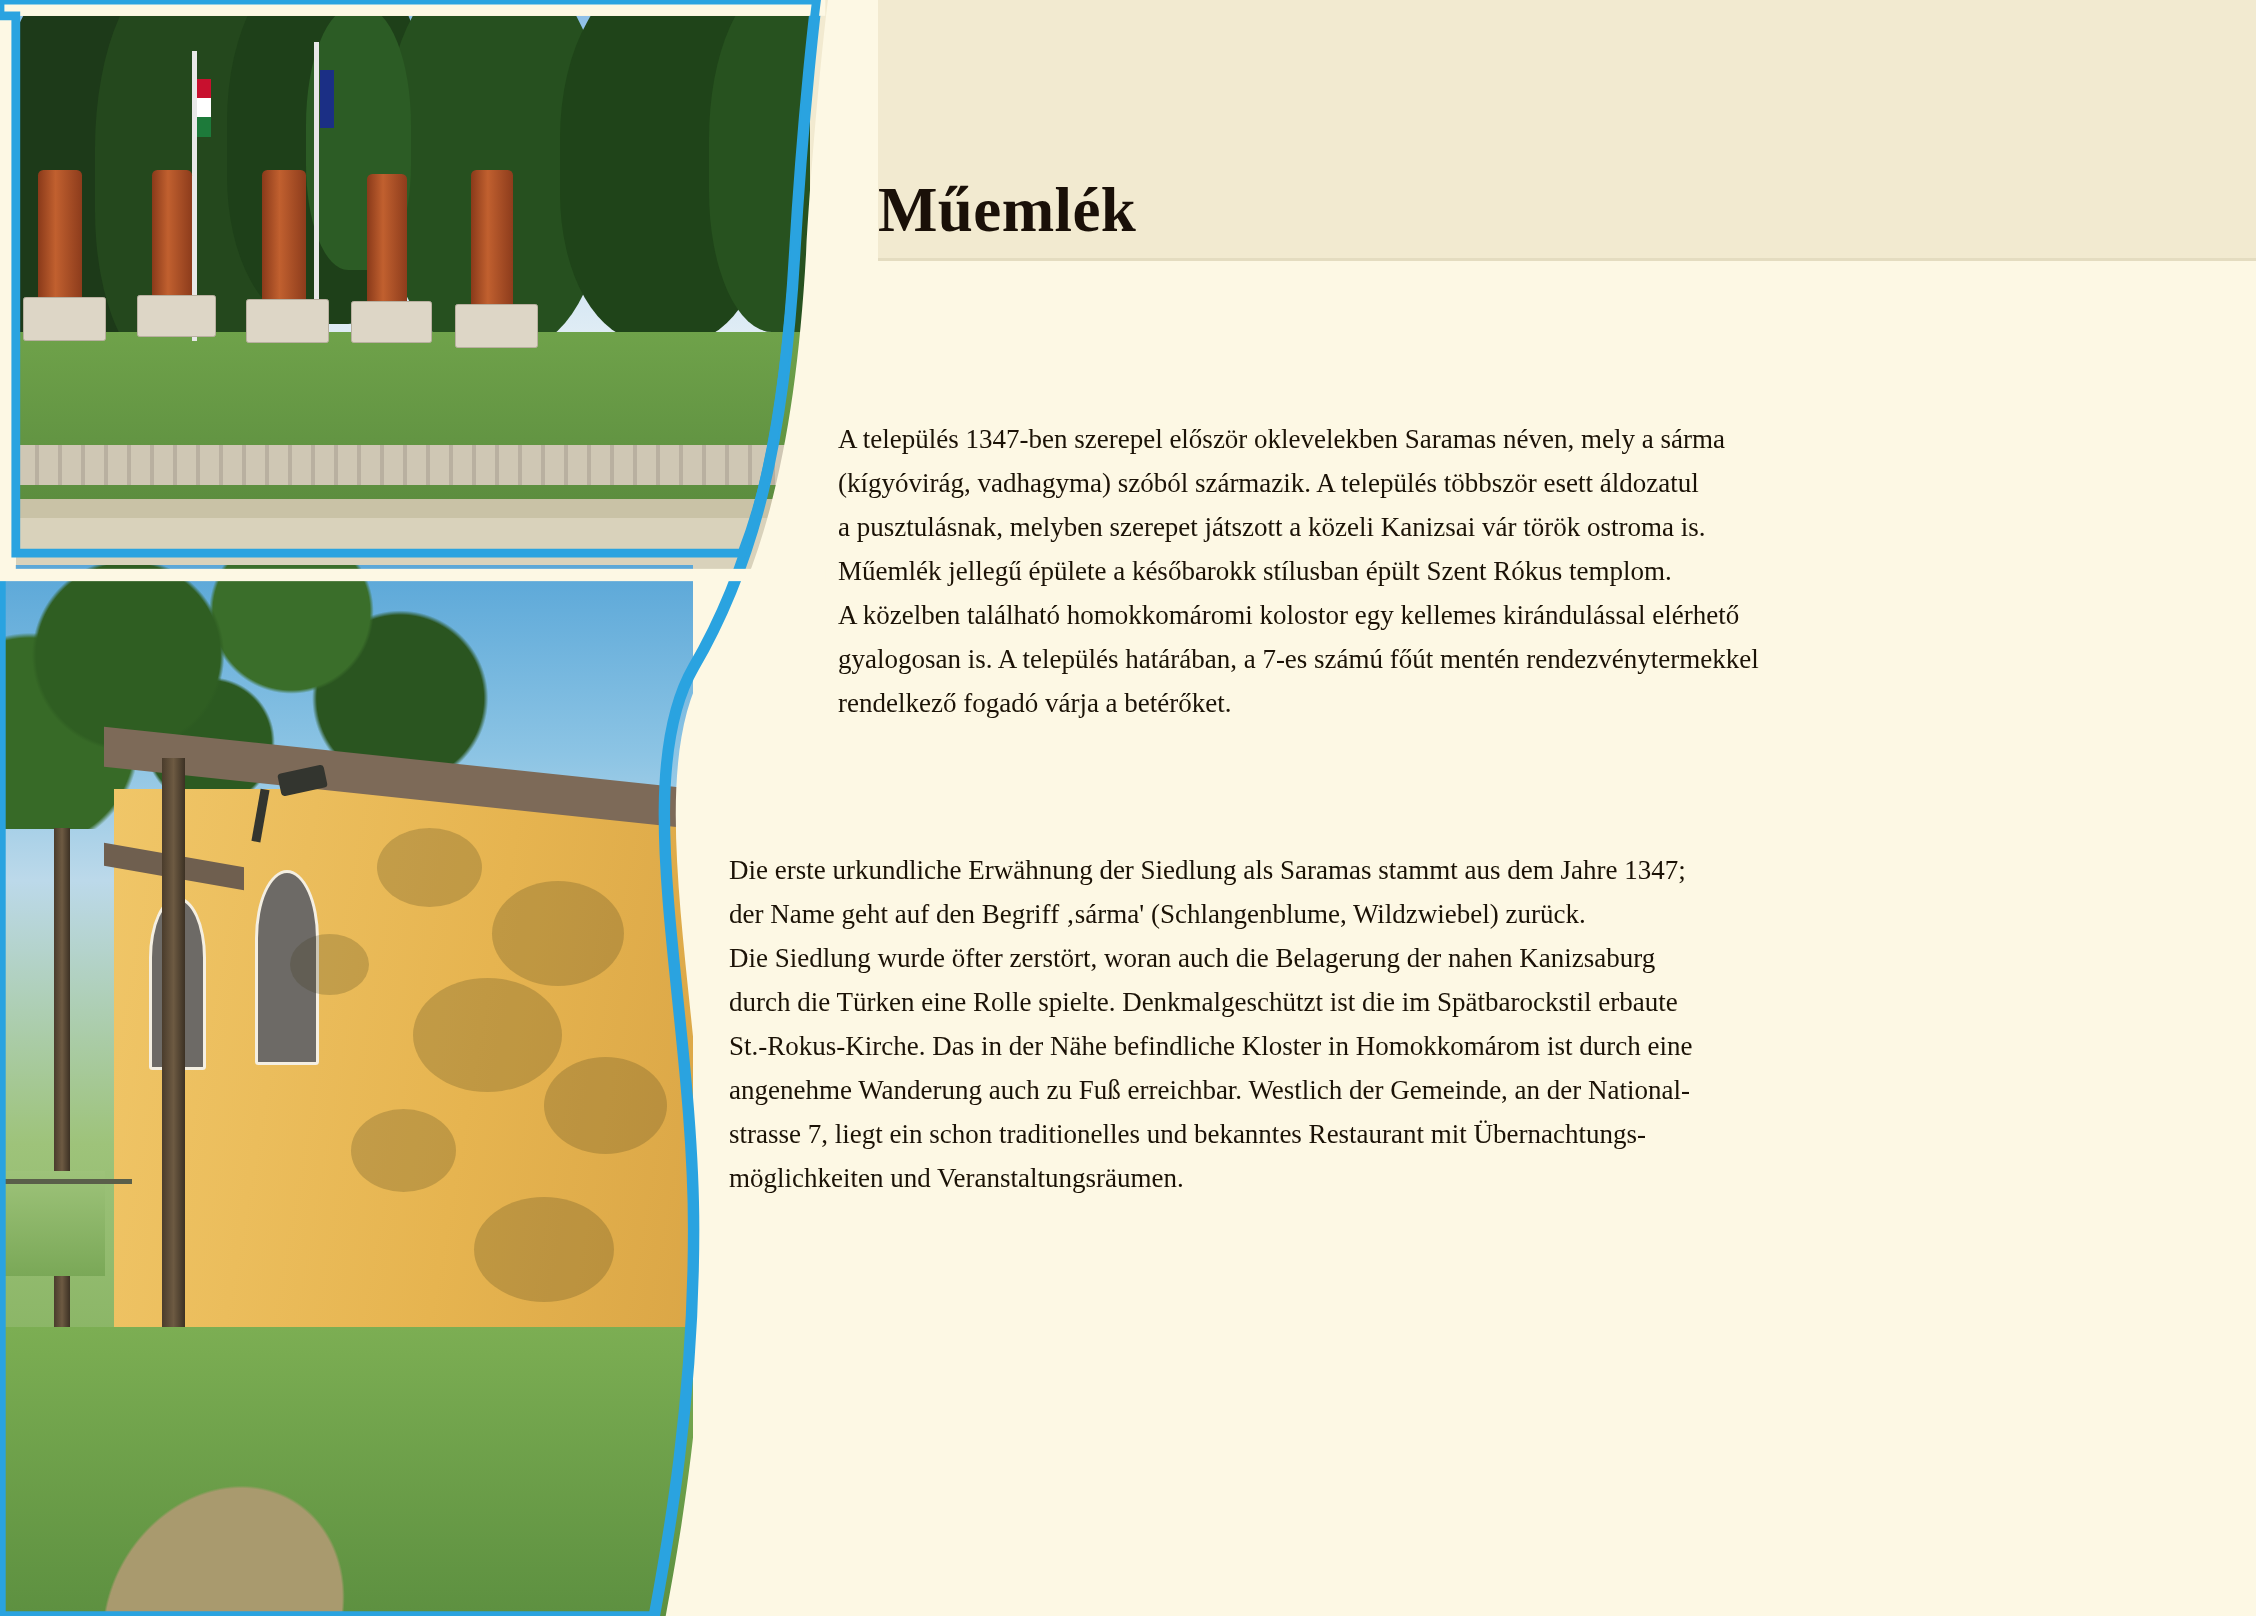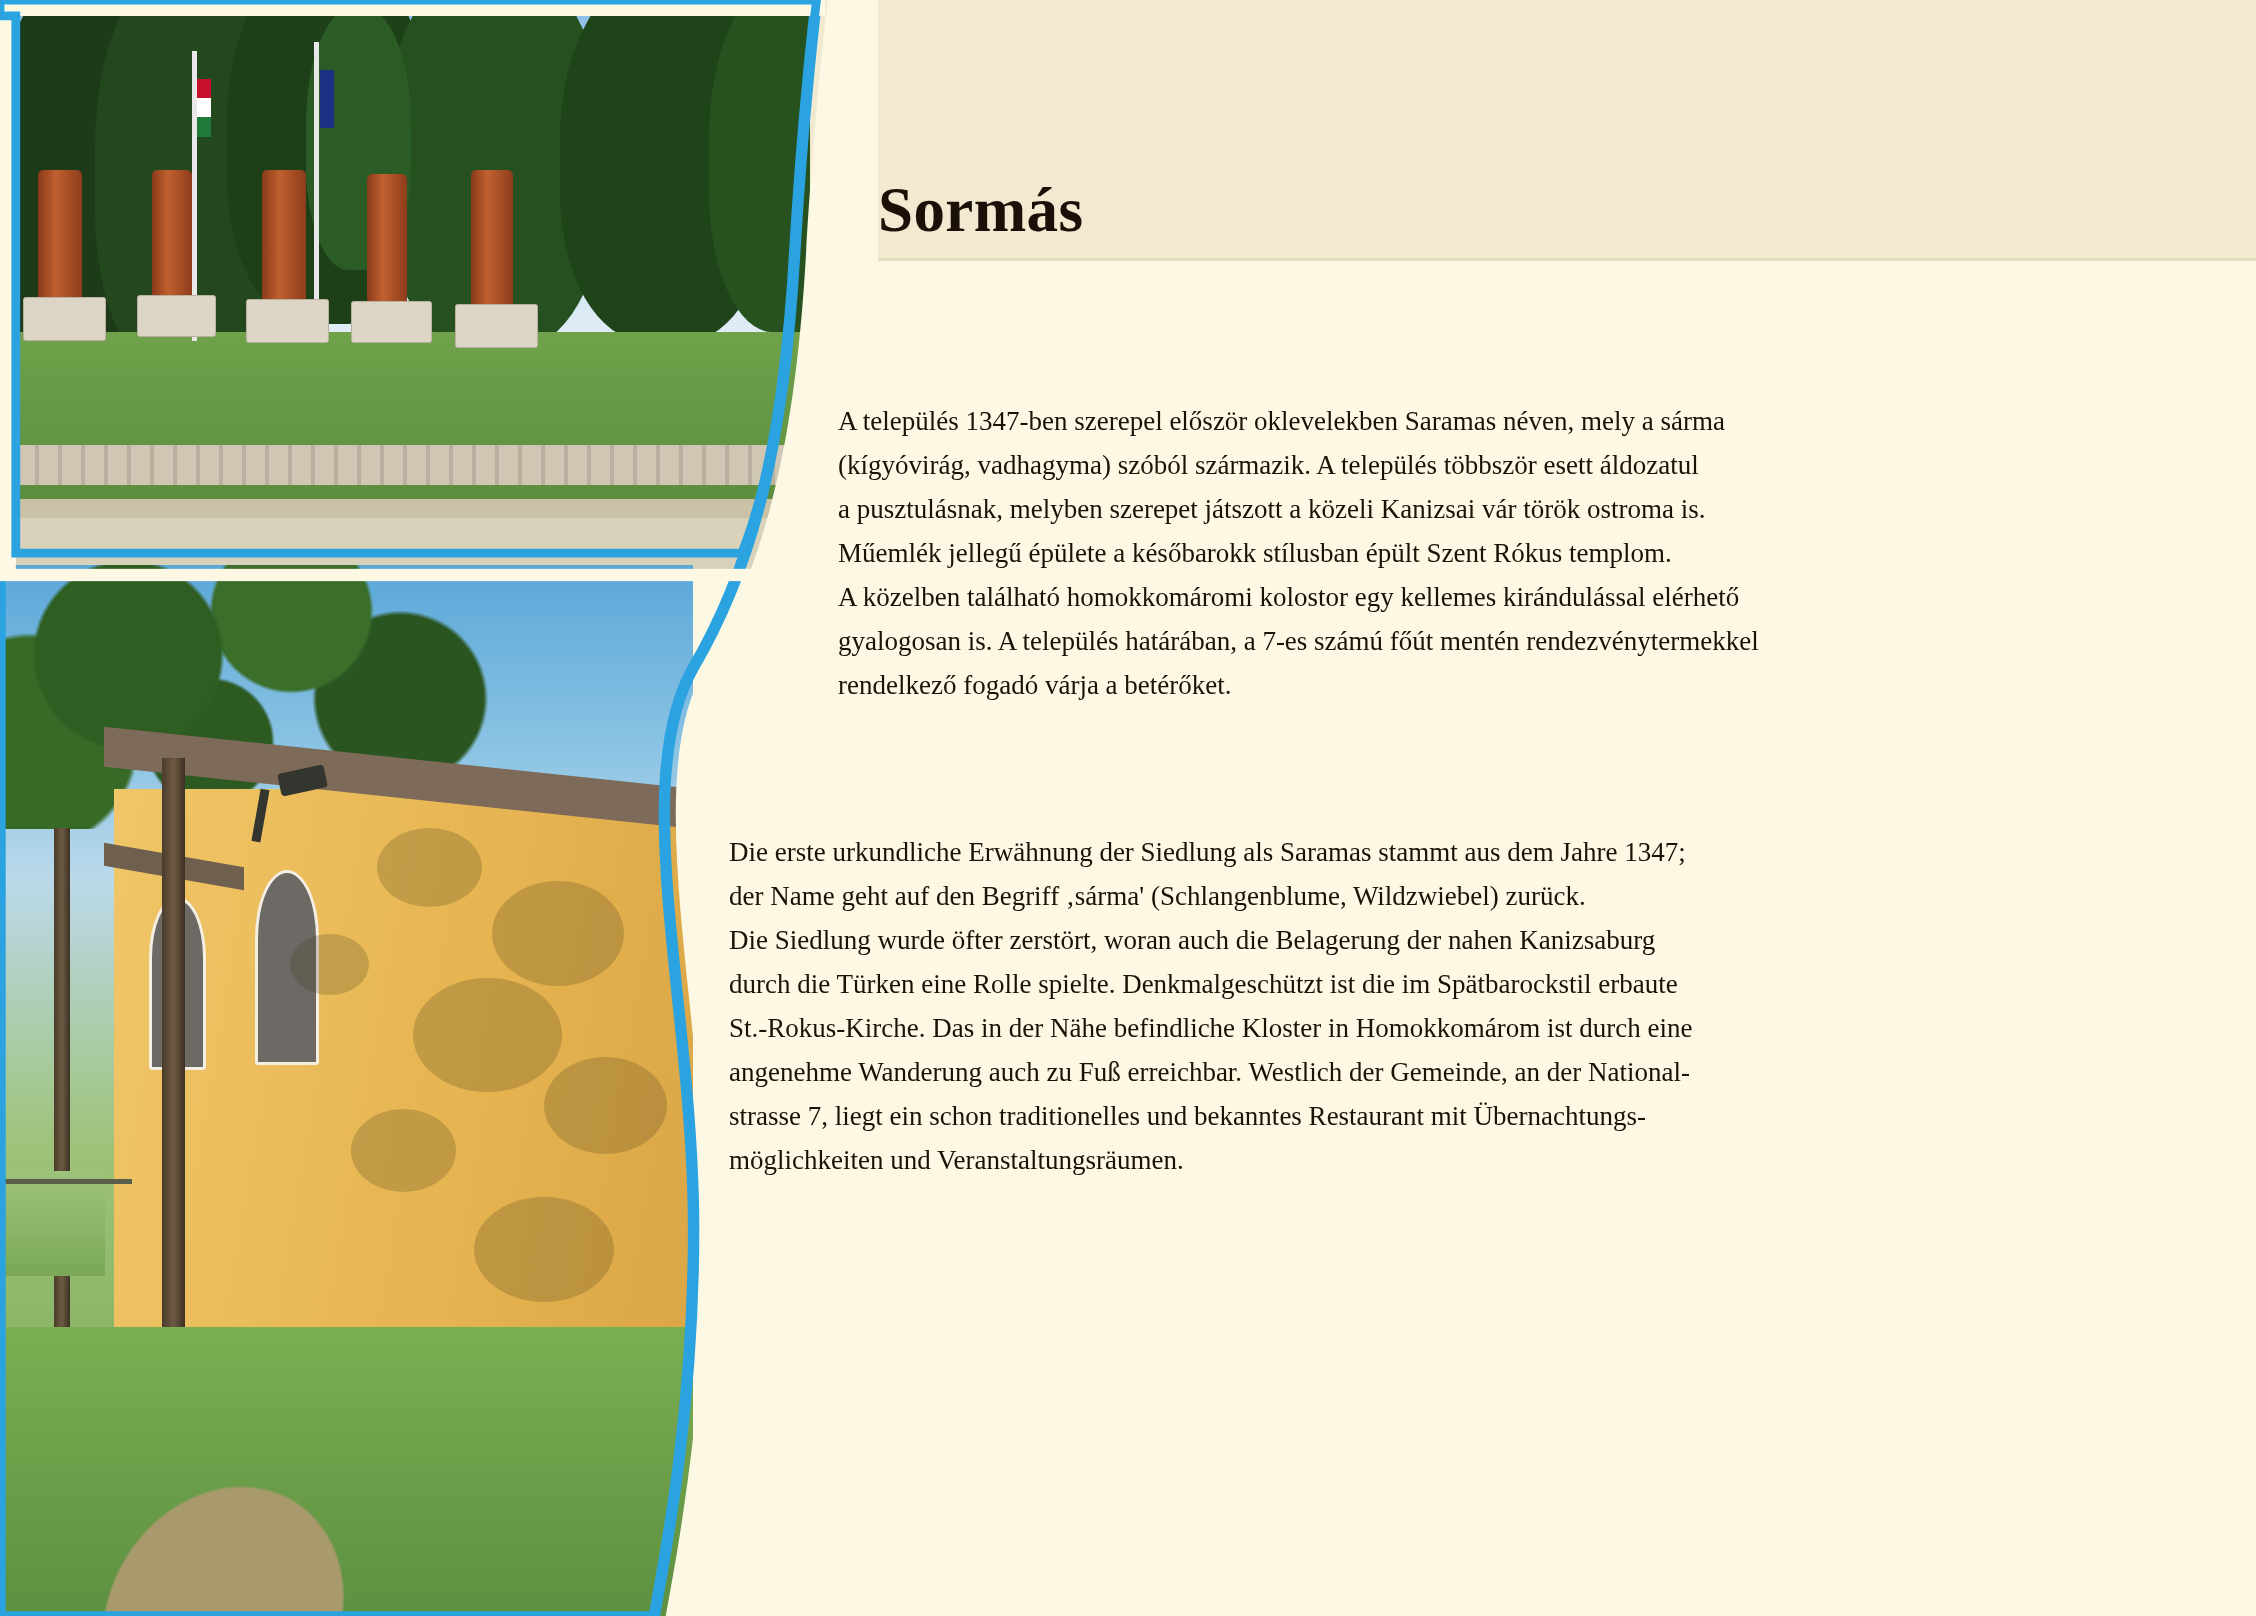--- a/index.html
+++ b/index.html
@@ -153,20 +153,21 @@
     border-radius: 50%;
   }
 
   
   .text-block {
     position: absolute;
     color: #1b1206;
     font-size: 27px;
     line-height: 44px;
     font-family: "Liberation Serif", serif;
+    margin-top: 18px;
   }
   .text-hu {
     left: 838px;
     top: 399px;
     width: 1229px;
   }
   .text-de {
     left: 729px;
     top: 830px;
     width: 1343px;
@@ -259,21 +260,21 @@
     <svg class="curve" viewBox="0 0 1000 1842" preserveAspectRatio="none">
       <path d="M 0 0 L 930 0 C 930 0 915 120 905 290 C 893 500 860 640 790 760 C 715 890 790 1150 790 1400 C 790 1600 760 1760 745 1842 L 0 1842 Z" fill="none" stroke="#2aa3e0" stroke-width="13"></path>
       <path d="M 943 0 C 943 0 928 120 918 290 C 906 500 873 640 803 760 C 728 890 803 1150 803 1400 C 803 1600 773 1760 758 1842 L 1000 1842 L 1000 0 Z" fill="#fdf8e4"></path>
       <rect x="0" y="0" width="18" height="660" fill="#fdf8e4"></rect>
       <rect x="0" y="0" width="940" height="18" fill="#fdf8e4"></rect>
       <rect x="0" y="648" width="940" height="14" fill="#fdf8e4"></rect>
       <path d="M 0 0 L 930 0 C 930 0 915 120 905 290 C 893 440 880 540 845 630 L 18 630 L 18 18 L 0 18 Z" fill="none" stroke="#2aa3e0" stroke-width="10"></path>
     </svg>
   </div>
 
-  <h1 class="title">Sormás</h1>
+  <h1 class="title">Műemlék</h1>
 
   <div class="text-block text-hu">
     <p>A település 1347-ben szerepel először oklevelekben Saramas néven, mely a sárma
 (kígyóvirág, vadhagyma) szóból származik. A település többször esett áldozatul
 a pusztulásnak, melyben szerepet játszott a közeli Kanizsai vár török ostroma is.
 Műemlék jellegű épülete a későbarokk stílusban épült Szent Rókus templom.
 A közelben található homokkomáromi kolostor egy kellemes kirándulással elérhető
 gyalogosan is. A település határában, a 7-es számú főút mentén rendezvénytermekkel
 rendelkező fogadó várja a betérőket.</p>
   </div>

